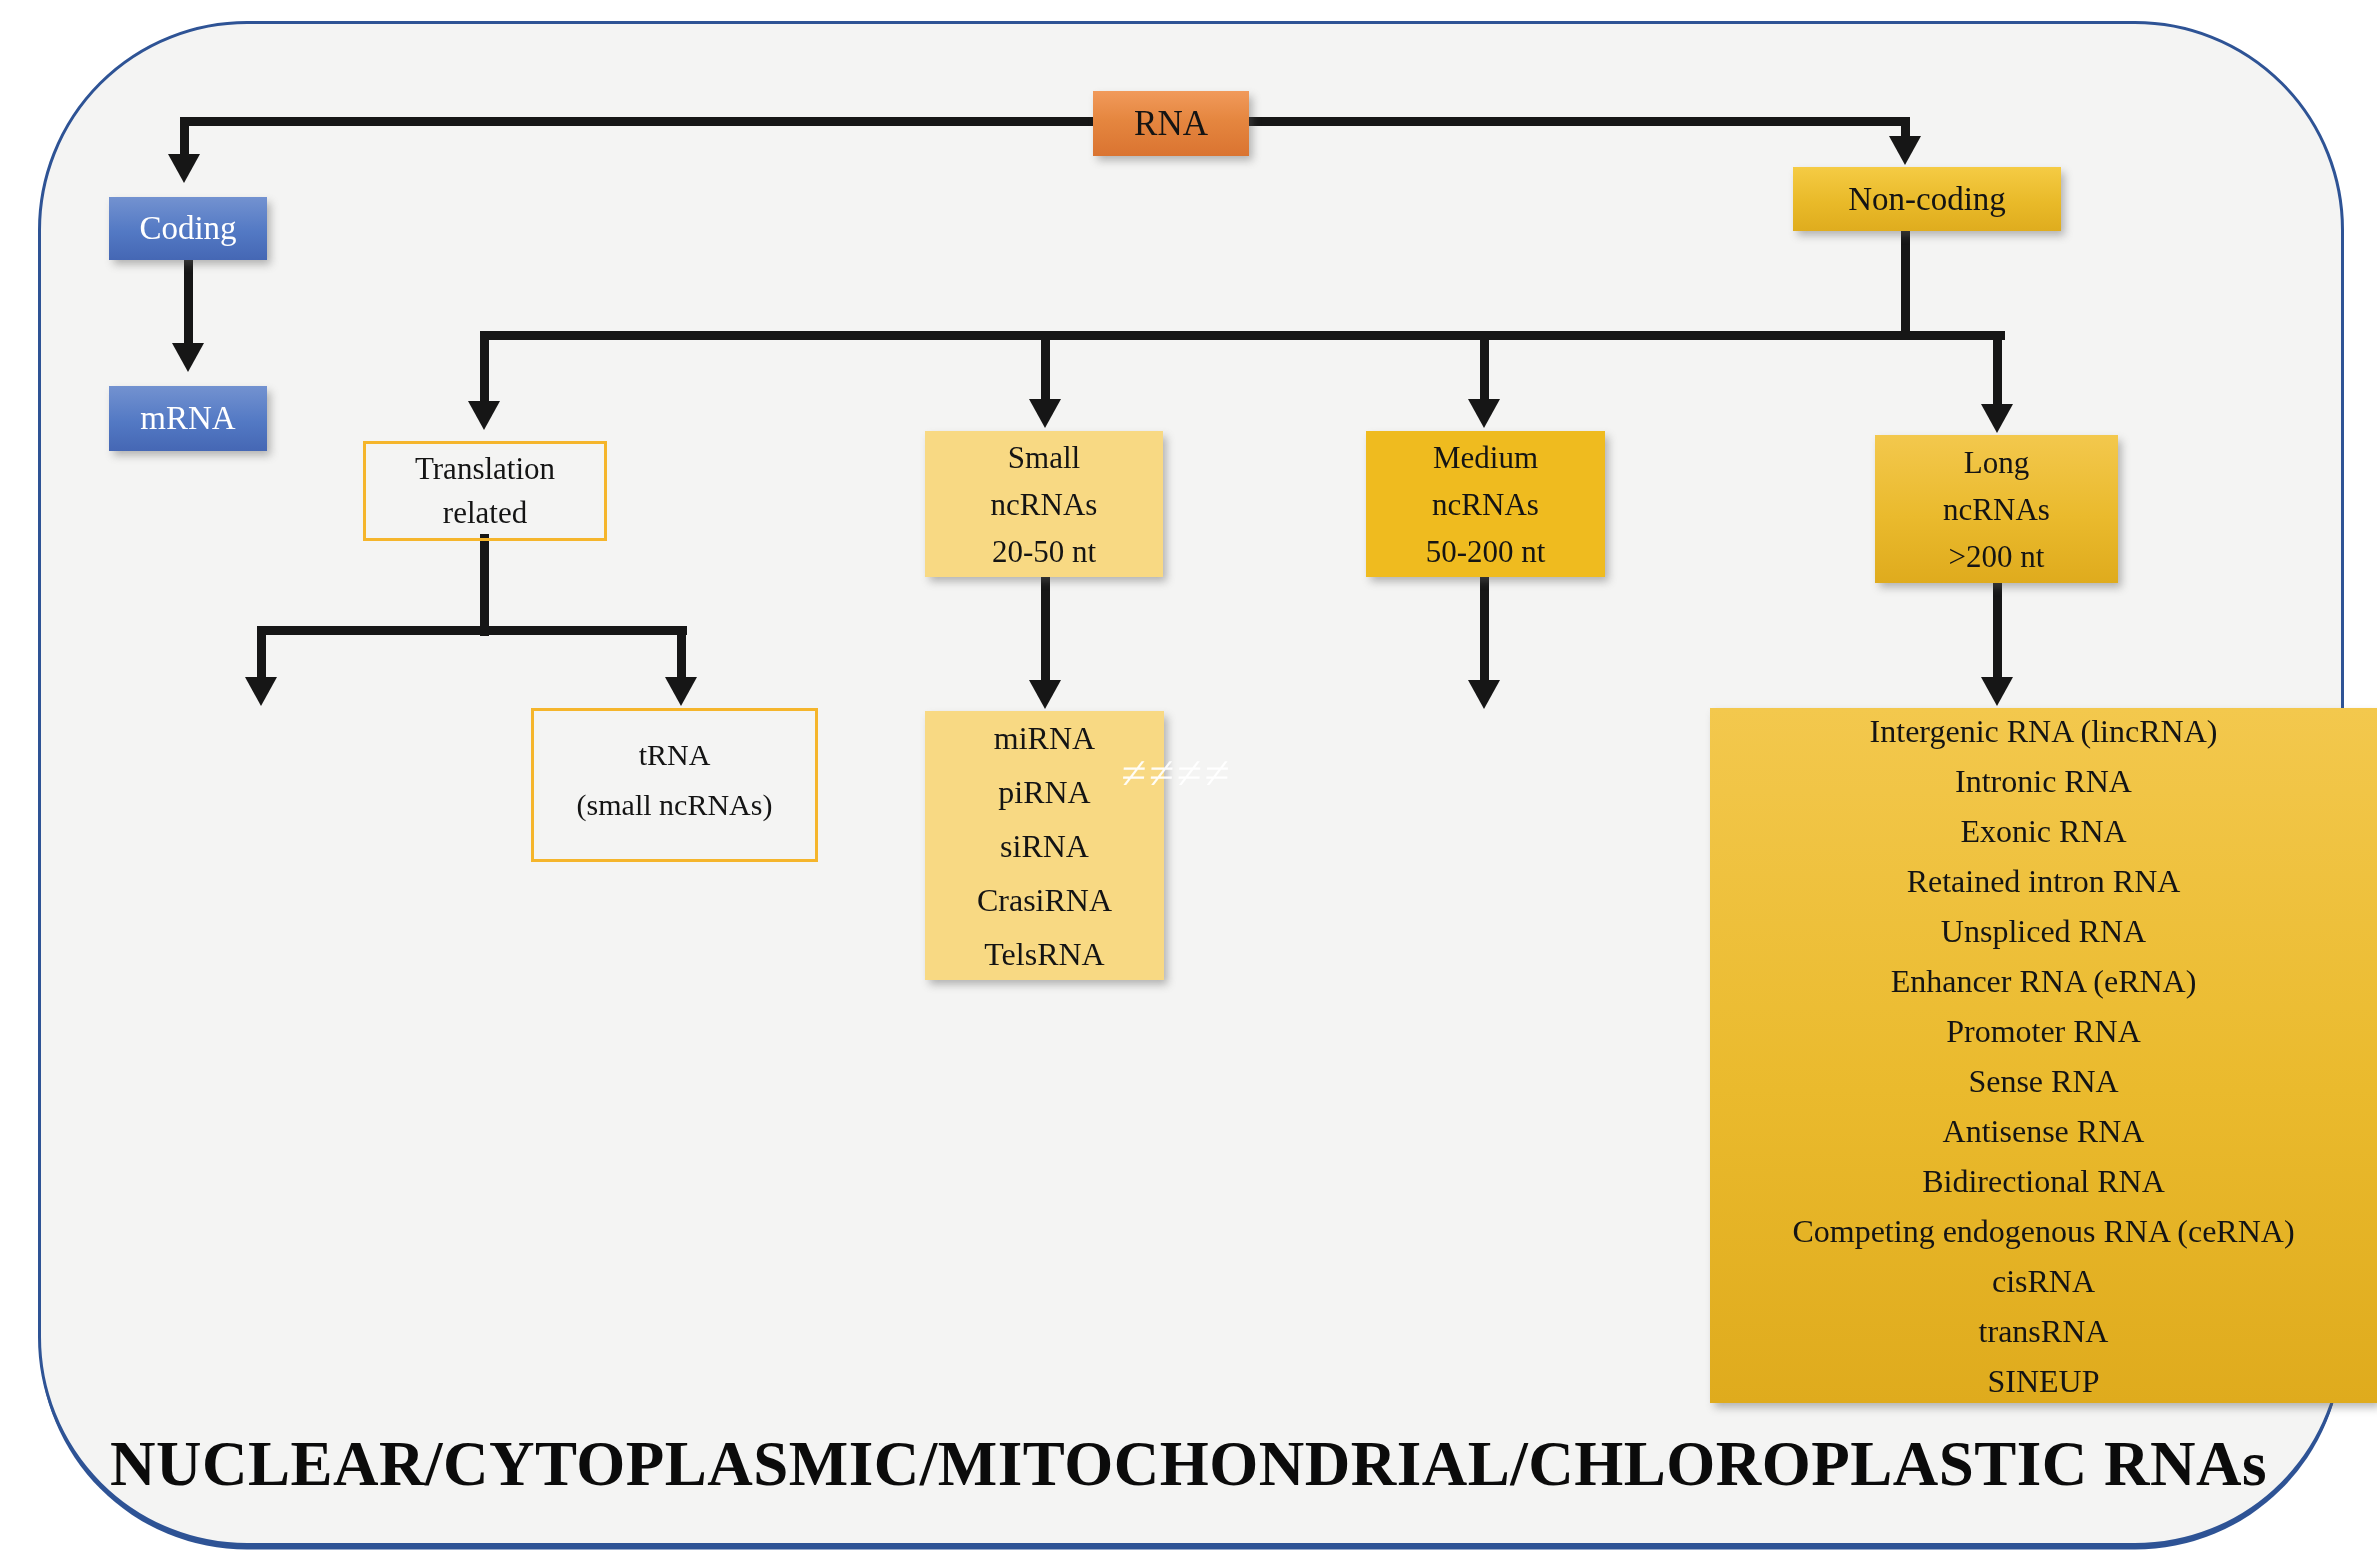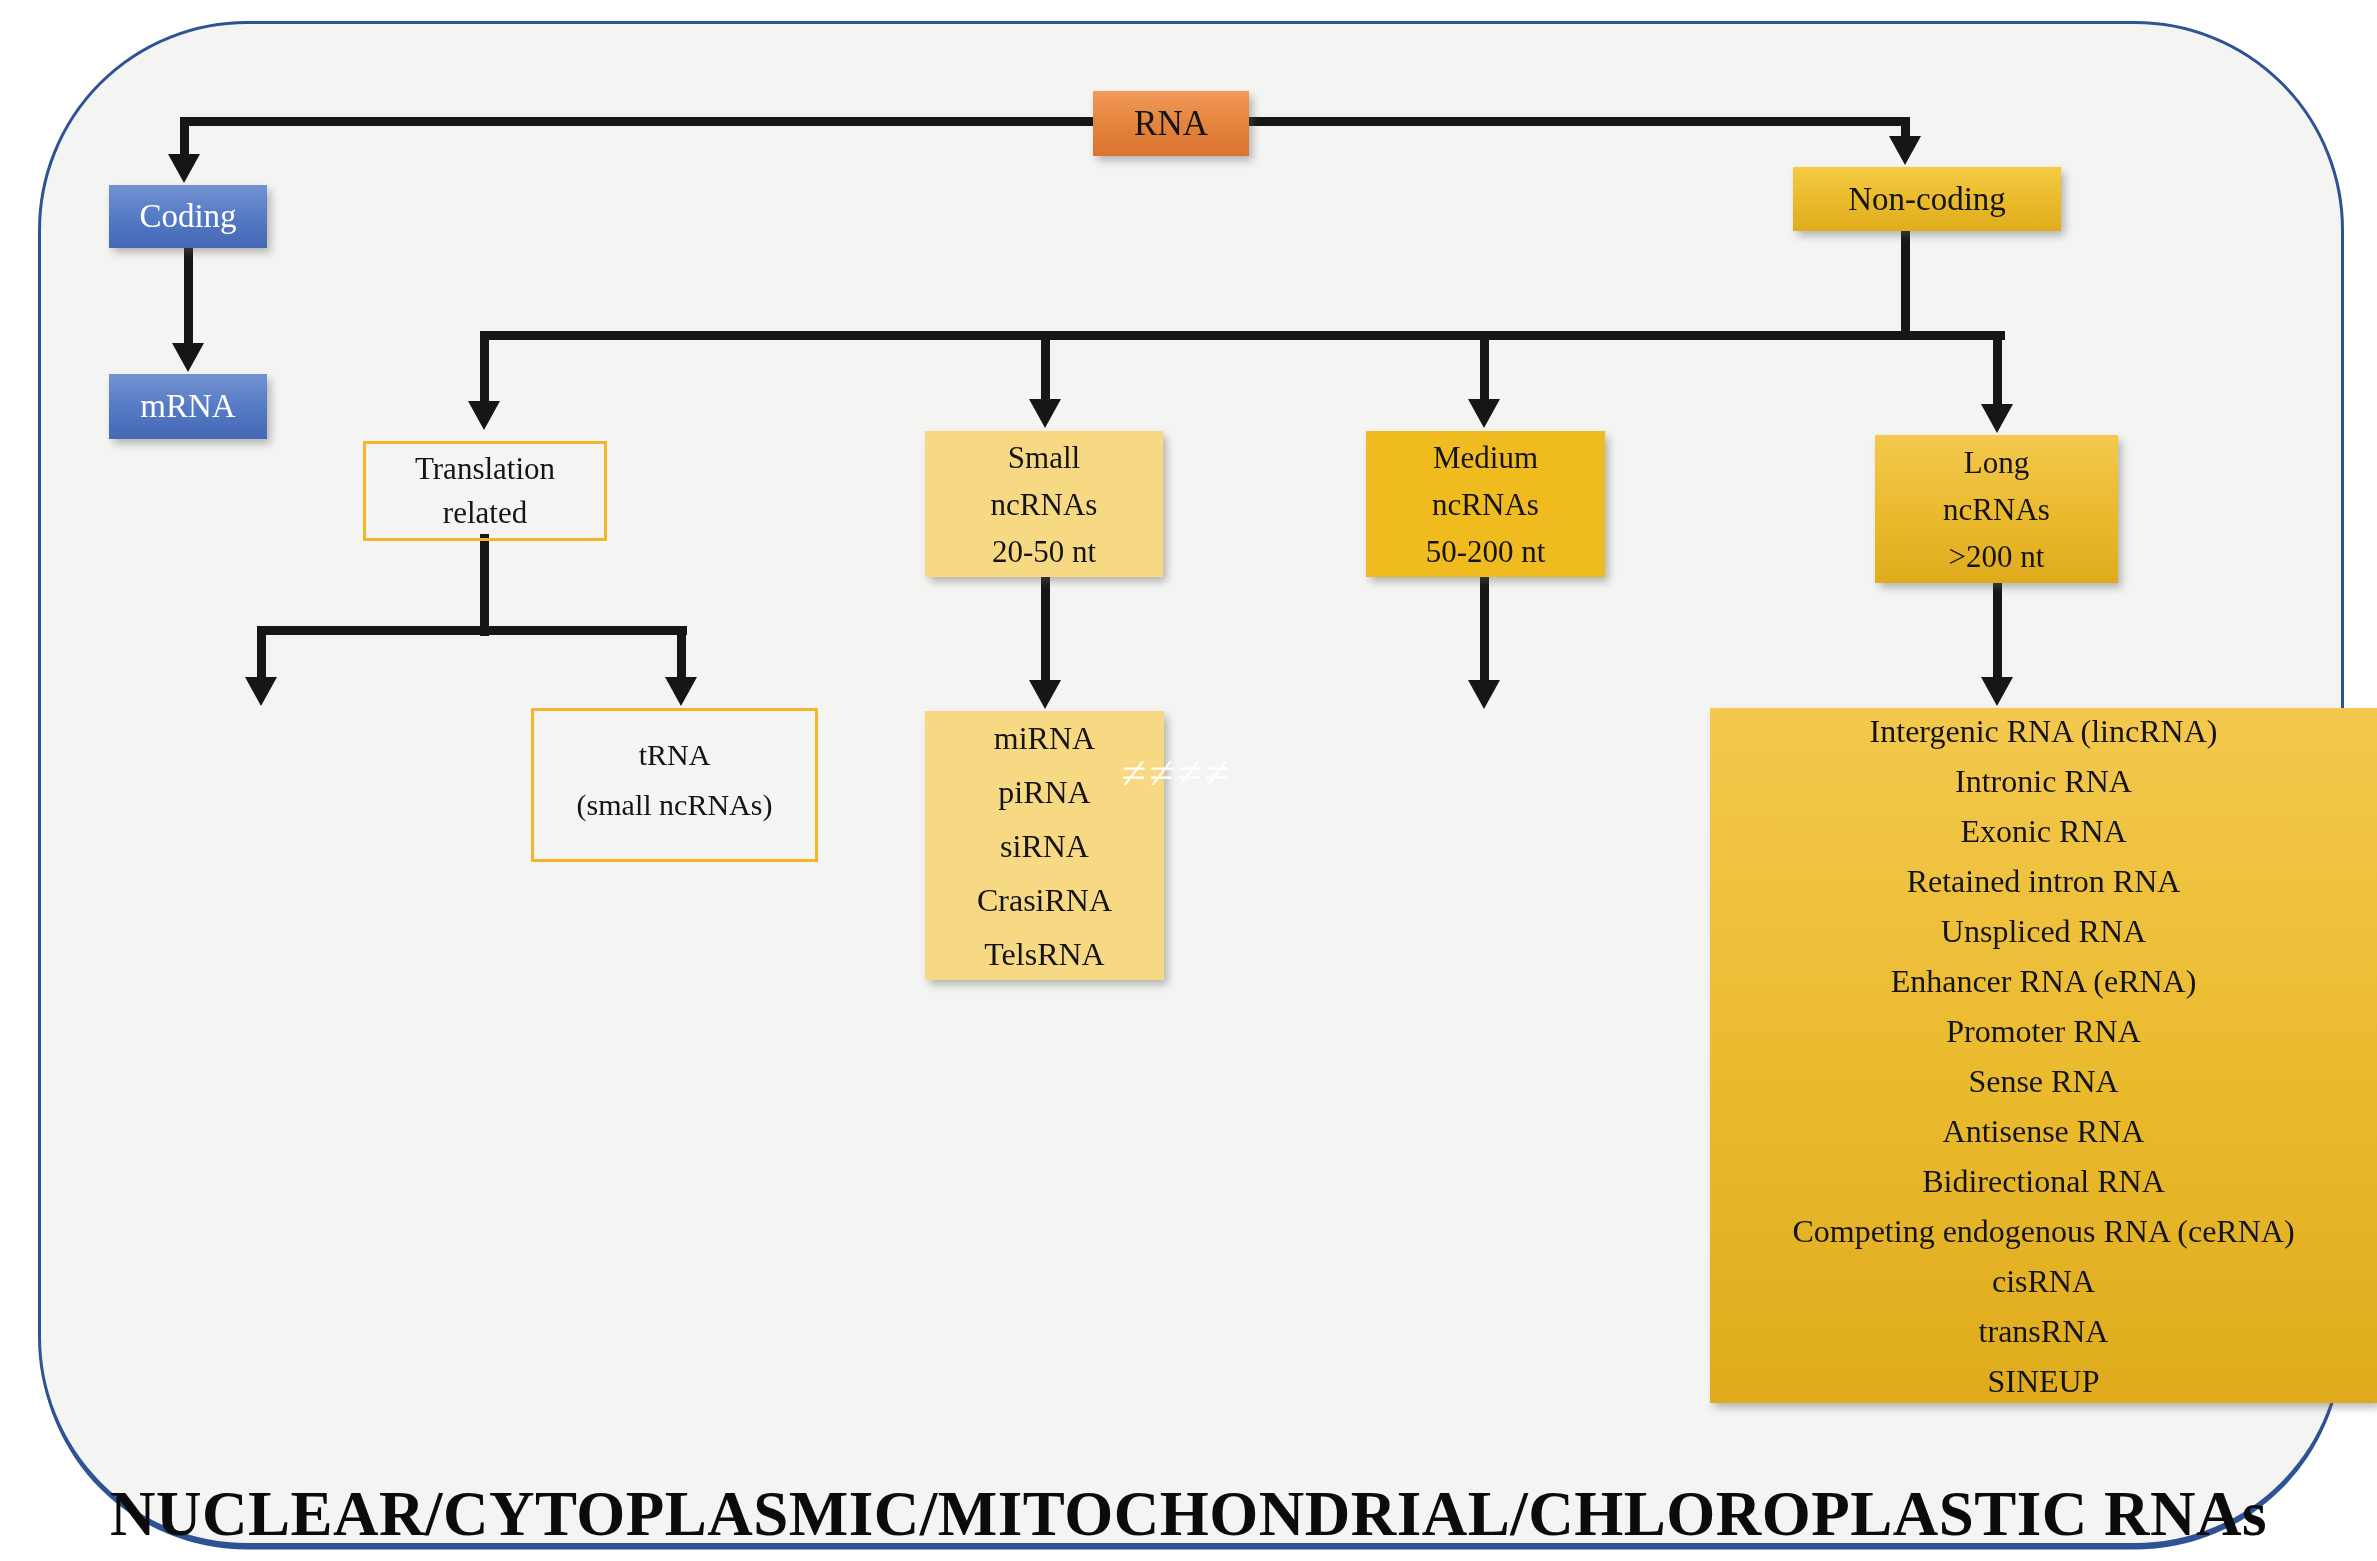--- a/index.html
+++ b/index.html
@@ -5,37 +5,37 @@
   html,body{margin:0;padding:0;background:#ffffff;}
   #page{position:relative;width:2377px;height:1562px;background:#ffffff;overflow:hidden;
         font-family:"Liberation Serif","DejaVu Serif",serif;color:#141414;}
   #panel{position:absolute;left:38px;top:21px;width:2300px;height:1519px;
          background:#f4f4f3;border:3.1px solid #2e5395;border-radius:209px;
          box-shadow:0 5.2px 0 -1.6px #2e5395;}
   .box{position:absolute;display:flex;flex-direction:column;align-items:center;justify-content:center;
        text-align:center;line-height:1.35;}
   .filled{box-shadow:4.2px 5.2px 8.3px rgba(95,95,95,.45);}
   .orange{background:linear-gradient(180deg,#f19a5b 0%,#e5863f 45%,#da7431 100%);text-align:center;}
-  .blue{background:linear-gradient(180deg,#7392d0 0%,#5379c4 55%,#4567b4 100%);color:#ffffff;}
+  .blue{background:linear-gradient(180deg,#7392d0 0%,#5379c4 55%,#4567b4 100%);color:#ffffff;margin-top:12px;}
   .goldgrad{background:linear-gradient(180deg,#f5cb44 0%,#e9ba29 55%,#dfac1e 100%);}
   .lightyellow{background:#f8d983;}
   .deepgold{background:#efbb1f;}
   .longgrad{background:linear-gradient(180deg,#f3c84d 0%,#eaba2d 55%,#dfab1d 100%);}
   .outline{border:3.6px solid #f5b52b;background:transparent;}
   .hline,.vline{position:absolute;background:#161616;}
   .arrowhead{position:absolute;width:0;height:0;
              border-left:16.7px solid transparent;border-right:16.7px solid transparent;
              border-top:29px solid #161616;}
   .f68{font-size:35px;} .f64{font-size:33px;} .f62{font-size:32px;}
   .f60{font-size:31px;} .f58{font-size:30px;}
   .lh84{line-height:44px;} .lh90{line-height:47px;} .lh95{line-height:50px;}
   .lh96{line-height:50px;} .lh103{line-height:54px;}
   #watermark{position:absolute;left:1121px;top:747px;font-size:45px;font-style:italic;
              color:rgba(255,255,255,.93);letter-spacing:3.1px;transform:skewX(-4deg);}
-  #footer-title{position:absolute;left:94px;right:94px;top:1478px;text-align:center;
+  #footer-title{position:absolute;left:94px;right:94px;top:1428px;text-align:center;
                 font-size:63px;font-weight:bold;letter-spacing:0.5px;color:#0b0b0b;}
 </style>
 </head>
 <body>
 
 <div id="page">
   <div id="panel"></div>
 
   <div class="hline" style="left:185px;top:117px;width:908px;height:9.4px;"></div>
   <div class="hline" style="left:1249px;top:117px;width:661px;height:9.4px;"></div>

